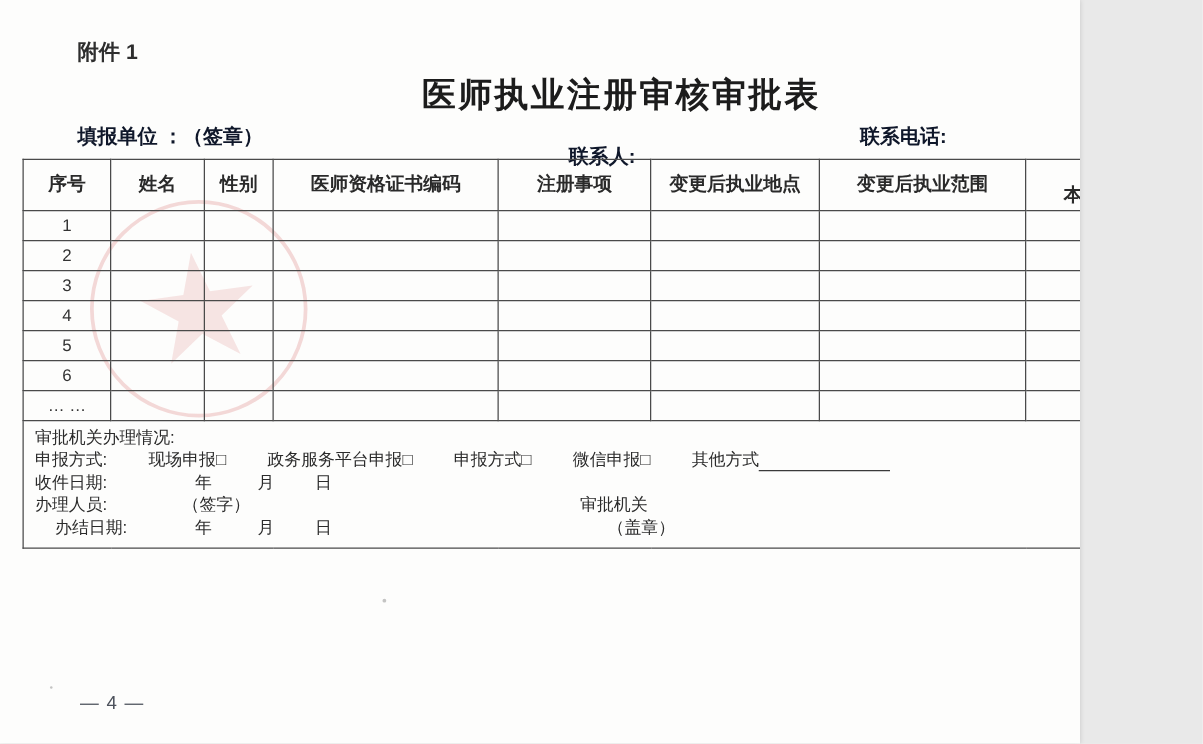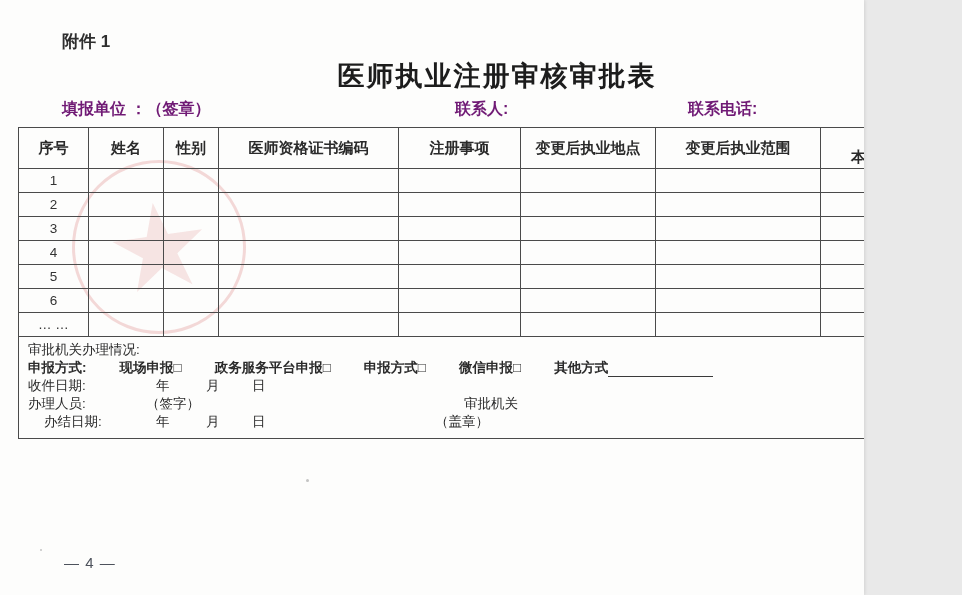--- a/index.html
+++ b/index.html
@@ -3,23 +3,23 @@
 <meta charset="utf-8">
 <style>
   html,body { margin:0; padding:0; background:#e9e9e9; }
   .page {
     position:relative; width:864px; height:595px; background:#fdfdfc;
     font-family:"Liberation Sans", sans-serif; color:#262626; overflow:hidden;
     box-shadow:0 0 4px rgba(0,0,0,.15);
   }
   .attachment-label { position:absolute; left:62px; top:30px; font-size:17px; font-weight:600; color:#2e2e2e; }
   .doc-title { position:absolute; left:0; top:58px; width:994px; text-align:center; font-size:27px; font-weight:bold; letter-spacing:2px; color:#1c1c1c; }
-  .info-line span { position:absolute; top:99px; font-size:16px; font-weight:bold; color:#701a75; }
+  .info-line span { position:absolute; top:99px; font-size:16px; font-weight:bold; color:#0f172a; }
   .fill-unit { left:62px; }
-  .contact-person { left:455px; }
+  .contact-person { left:455px;margin-top:16px; }
   .contact-phone { left:688px; }
 
   
   .seal {
     position:absolute; left:72px; top:160px; width:168px; height:168px;
     border:3px solid rgba(211,88,88,0.22); border-radius:50%; z-index:1;
   }
   .seal .star {
     position:absolute; left:0; top:0; width:100%; height:100%;
     display:flex; align-items:center; justify-content:center;
@@ -36,21 +36,21 @@
   .approval-table th {
     height:40px; font-size:15px; font-weight:600; text-align:center;
     white-space:pre-line; line-height:18px; color:#2a2a2a;
   }
   .approval-table td { height:23px; }
   td.seq-cell { text-align:center; font-size:13.5px; line-height:23px; color:#333; }
 
   td.processing-cell { height:95px; vertical-align:top; padding:4px 6px 2px 9px; }
   .p-line { position:relative; height:18px; font-size:13.5px; line-height:18px; white-space:nowrap; color:#2b2b2b; }
   .p-line .abs { position:absolute; top:0; }
-  .methods-line { display:flex; align-items:flex-end;font-weight:bold; }
+  .methods-line { display:flex; align-items:flex-end; }
   .methods-line .gap { margin-right:33px; }
   .underline-blank { display:inline-block; width:105px; border-bottom:1.5px solid #3a3a3a; height:14px; }
 
   td.note-cell { height:25px; font-size:13px; line-height:25px; padding-left:9px; white-space:nowrap; color:#2b2b2b; }
   td.note-cell b { font-weight:bold; }
 
   .page-number { position:absolute; left:64px; top:554px; font-size:15px; color:#4d525c; letter-spacing:1px; }
   .speckle { position:absolute; width:3px; height:3px; border-radius:50%; background:rgba(90,90,90,.35); }
 </style>
 </head>
@@ -189,21 +189,21 @@
           <div class="p-line">
             <span class="abs" style="left:0">办理人员:</span>
             <span class="abs" style="left:118px">（签字）</span>
             <span class="abs" style="left:436px">审批机关</span>
           </div>
           <div class="p-line">
             <span class="abs" style="left:16px">办结日期:</span>
             <span class="abs" style="left:128px">年</span>
             <span class="abs" style="left:178px">月</span>
             <span class="abs" style="left:224px">日</span>
-            <span class="abs" style="left:407px">（盖章）</span>
+            <span class="abs" style="left:458px">（盖章）</span>
           </div>
         </td>
       </tr>
     </tbody>
   </table>
 
   <div class="page-number">— 4 —</div>
 
   <div class="speckle" style="left:306px; top:479px;"></div>
   <div class="speckle" style="left:40px; top:549px; width:2px; height:2px;"></div>

